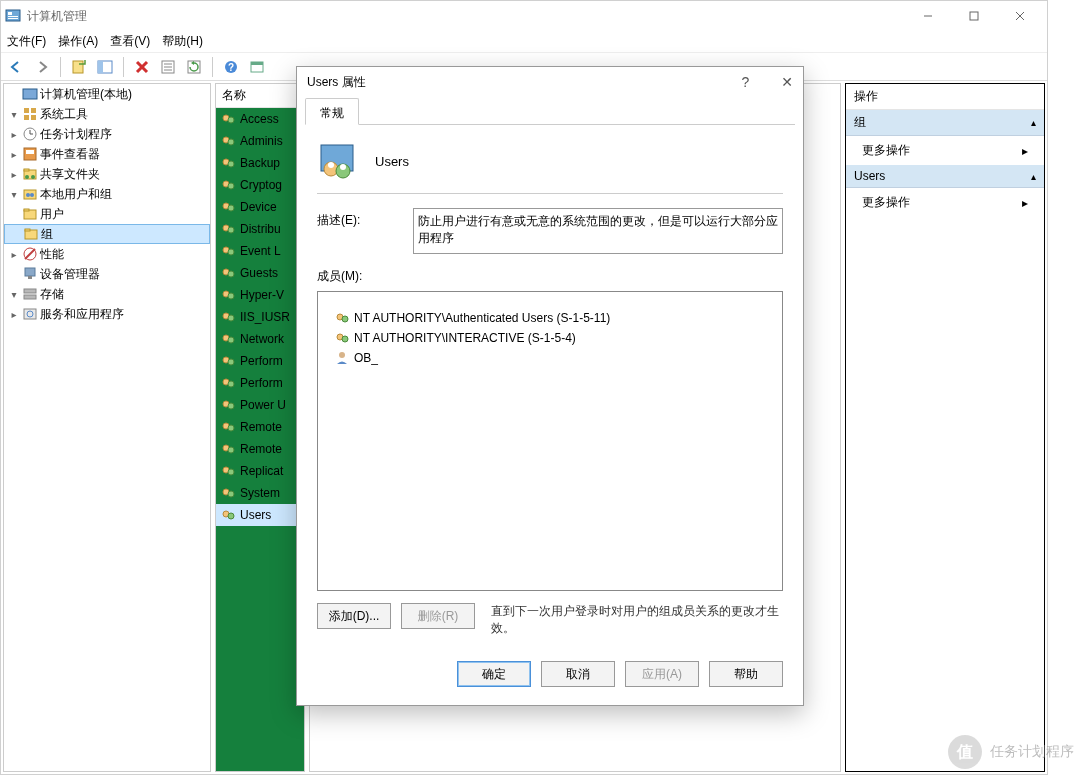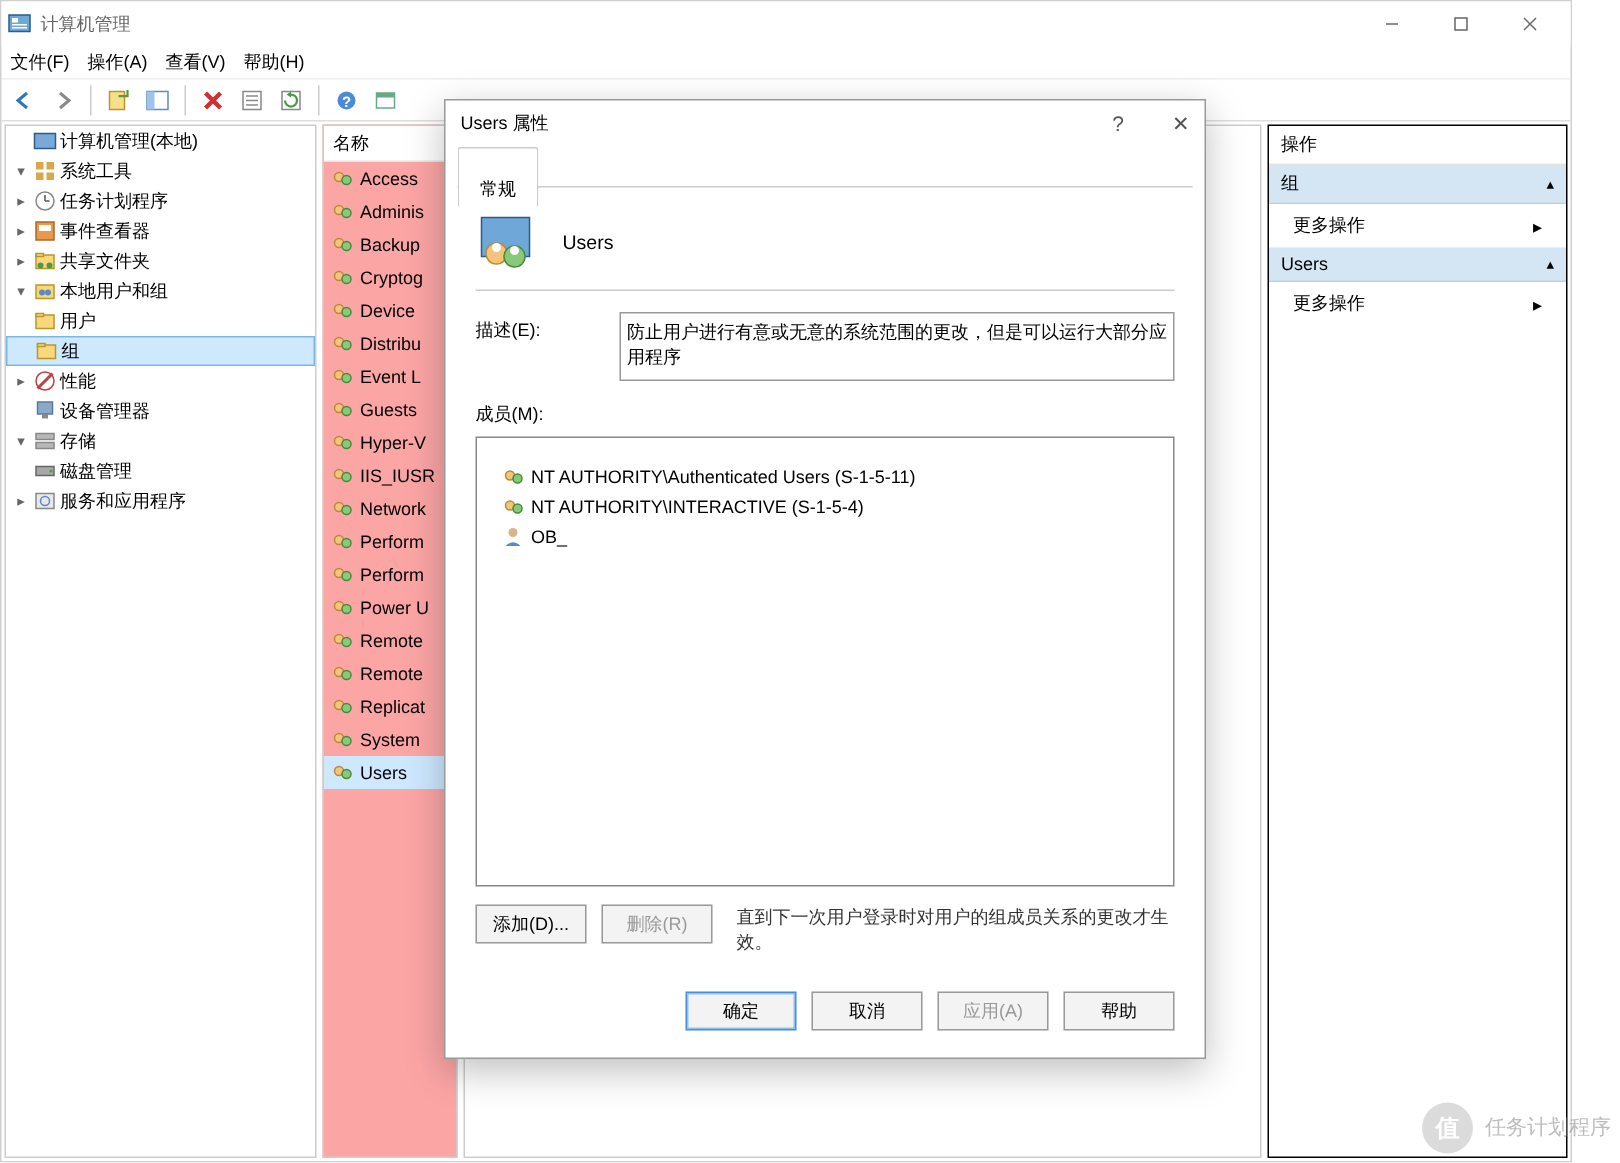--- a/index.html
+++ b/index.html
@@ -16,39 +16,39 @@
   .vsep { width:1px; height:20px; background:#ccc; margin:0 3px;}
   .content { flex:1; display:flex; min-height:0; }
   .tree-panel { width:208px; border:1px solid #ccc; margin:2px; overflow:auto; background:#fff; font-size:12px;}
   .tree ul { list-style:none; margin:0; padding:0;}
   .tree li { padding:0; }
   .tree .row { display:flex; align-items:center; height:20px; padding-left:4px; cursor:default;}
   .tree .row.selected { background:#cde8ff; border:1px solid #7ab8e8; }
   .tree .twisty { width:12px; text-align:center; color:#666; font-size:10px;}
   .tree .ticon { width:16px; height:16px; margin:0 2px; display:inline-flex; align-items:center; justify-content:center;}
   .indent0 { padding-left:0px;} .indent1{padding-left:16px;} .indent2{padding-left:32px;}
-  .list-panel { width:90px; border:1px solid #ccc; margin:2px; overflow:hidden; background:#fca5a5; font-size:12px;}
+  .list-panel { width:90px; border:1px solid #ccc; margin:2px; overflow:hidden; background:#15803d; font-size:12px;}
   .list-header { background:#fff; border-bottom:1px solid #e5e5e5; padding:3px 6px; font-size:12px;}
   .list-items { }
   .list-item { display:flex; align-items:center; height:22px; padding:0 4px; gap:4px;}
   .list-item.selected { background:#cde8ff; }
   .group-icon { width:16px; height:16px; display:inline-flex; align-items:center;}
   .actions-panel { flex:1; border:1px solid #000000; margin:2px; background:#fff; font-size:12px;}
   .actions-header { background:#fff; padding:4px 8px; border-bottom:1px solid #e5e5e5; font-size:12px;}
   .accent-row { background:#d4e6f4; padding:4px 8px; display:flex; align-items:center; justify-content:space-between; border-bottom:1px solid #c0d0e0;}
   .action-sub { padding:6px 16px; display:flex; align-items:center; justify-content:space-between;}
   .arrow-up { font-size:10px;}
   
   .dialog { position:absolute; left:296px; top:66px; width:508px; height:640px; background:#fff; border:1px solid #999; box-shadow:0 8px 24px rgba(0,0,0,0.25); display:flex; flex-direction:column; font-size:12px;}
   .dialog-title { height:30px; display:flex; align-items:center; padding:0 10px; gap:18px;}
   .dialog-title .spacer{flex:1;}
   .dialog-title .help{font-size:14px; color:#555; margin-right:14px;}
   .dialog-title .close{ font-size:14px; color:#555;}
   .tabbar { height:28px; display:flex; border-bottom:1px solid #ccc; margin:0 8px;}
-  .tab { padding:19px 14px; border:1px solid #ccc; border-bottom:1px solid #fff; background:#fff; position:relative; top:1px; border-radius:2px 2px 0 0;}
+  .tab { padding:6px 14px; border:1px solid #ccc; border-bottom:1px solid #fff; background:#fff; position:relative; top:1px; border-radius:2px 2px 0 0;}
   .dialog-body { flex:1; padding:16px 20px 10px 20px; display:flex; flex-direction:column; overflow:auto;}
   .group-big-icon { width:40px; height:40px;}
   .head-row { display:flex; align-items:center; gap:18px; padding-bottom:12px; border-bottom:1px solid #ccc; margin-bottom:14px;}
   .form-row { display:flex; align-items:flex-start; margin-bottom:14px;}
   .form-row label { width:96px; padding-top:4px;}
   .form-row textarea { flex:1; height:46px; resize:none; font-family:inherit; font-size:12px; padding:4px; border:1px solid #999;}
   .members-label { margin-bottom:6px;}
   .members-box { flex:1; border:1px solid #888; min-height:220px; padding:16px; overflow:auto;}
   .member-item { display:flex; align-items:center; gap:4px; height:20px;}
   .small-user-icon { width:16px; height:16px;}
@@ -297,32 +297,20 @@
         <li>
             <div class="row indent0">
               <span class="twisty">▾</span>
               <span class="ticon">
                 <svg viewBox="0 0 16 16">
                   <rect x="2" y="3" width="12" height="4" fill="#b8b8b8" stroke="#888"></rect>
                   <rect x="2" y="9" width="12" height="4" fill="#b8b8b8" stroke="#888"></rect>
                 </svg>
               </span>
               <span>存储</span>
-            </div>
-          </li>
-        <li>
-            <div class="row indent1">
-              <span class="twisty"></span>
-              <span class="ticon">
-                <svg viewBox="0 0 16 16">
-                  <rect x="2" y="5" width="12" height="6" fill="#a8a8a8" stroke="#666"></rect>
-                  <circle cx="12" cy="8" r="1" fill="#4a9a4a"></circle>
-                </svg>
-              </span>
-              <span>磁盘管理</span>
             </div>
           </li>
         <li>
             <div class="row indent0">
               <span class="twisty">▸</span>
               <span class="ticon">
                 <svg viewBox="0 0 16 16">
                   <rect x="2" y="3" width="12" height="10" fill="#e8e8e8" stroke="#888"></rect>
                   <circle cx="8" cy="8" r="3" fill="none" stroke="#5a8ac8"></circle>
                 </svg>

